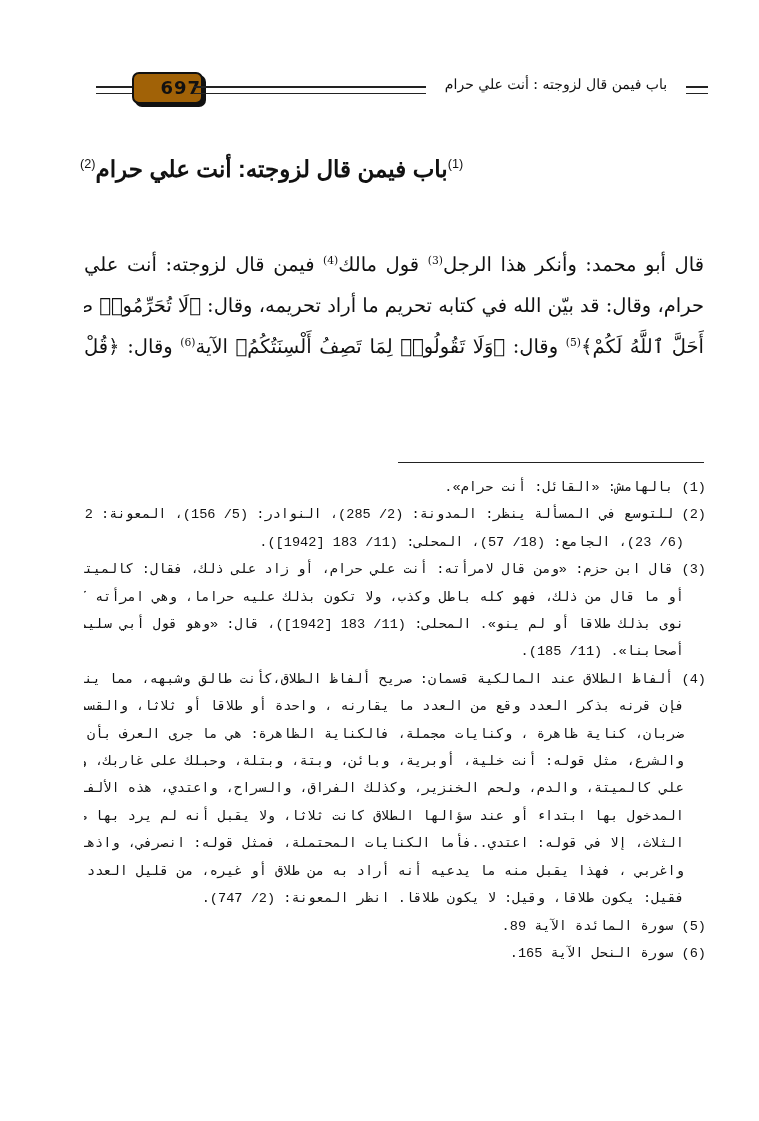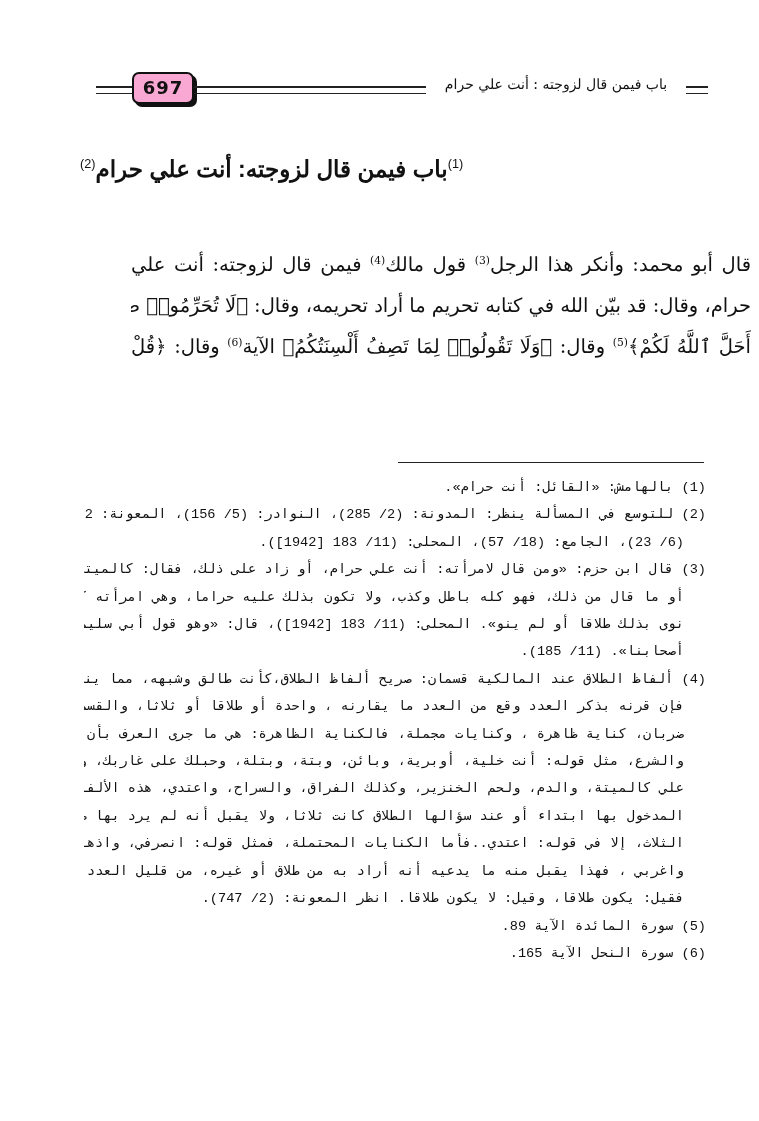--- a/index.html
+++ b/index.html
@@ -43,27 +43,28 @@
     .hdr-rule.right { left: 590px; width: 22px; }
     .page-number-box {
       position: absolute;
       left: 36px;
       top: 0px;
       width: 58px;
       height: 28px;
       border: 2px solid #111;
       border-radius: 7px;
       box-shadow: 3px 3px 0 #111;
-      background: #f9a8d4;
-      text-align: center;
+      background: #a16207;
+      text-align: right;
       line-height: 28px;
       font-family: "DejaVu Sans", sans-serif;
       font-size: 18px;
       font-weight: bold;
       letter-spacing: 1px;
+      padding-left: 9px;
     }
     .running-title {
       position: absolute;
       left: 334px;
       top: 4px;
       width: 252px;
       direction: rtl;
       text-align: center;
       font-family: "DejaVu Serif", serif;
       font-size: 14px;
@@ -93,21 +94,20 @@
       position: absolute;
       top: 244px;
       left: 84px;
       width: 620px;
       direction: rtl;
       text-align: justify;
       text-align-last: justify;
       font-family: "DejaVu Serif", serif;
       font-size: 19.5px;
       line-height: 41px;
-      margin-left: 47px;
     }
     .body-line {
       display: block;
       text-align: justify;
       text-align-last: justify;
       white-space: nowrap;
       overflow: hidden;
     }
     .quran {
       font-family: "DejaVu Serif", serif;

